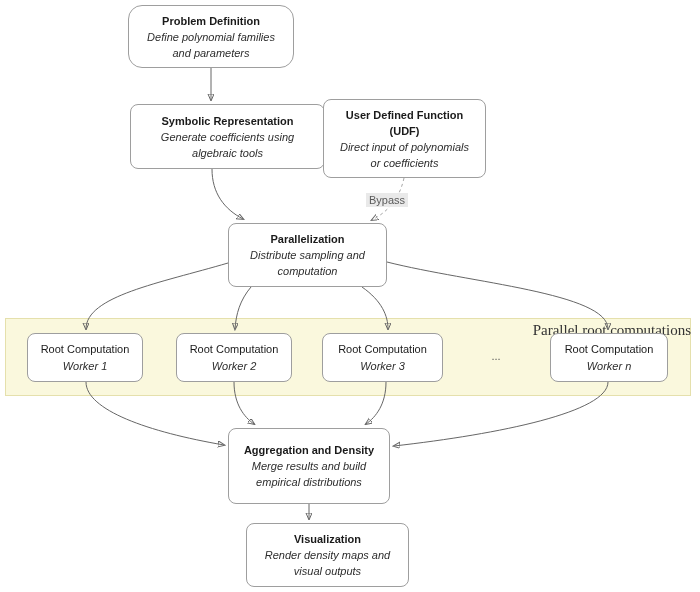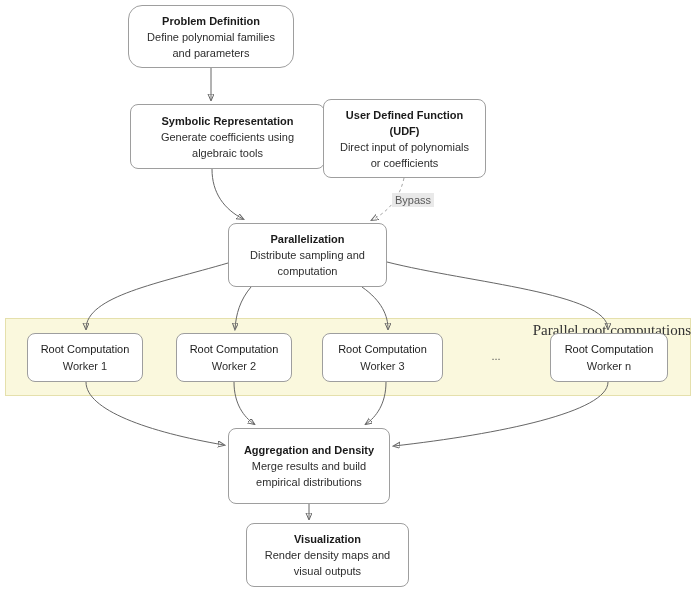--- a/index.html
+++ b/index.html
@@ -26,21 +26,21 @@
     flex-direction: column;
     align-items: center;
     justify-content: center;
     text-align: center;
     font-size: 11px;
     line-height: 16px;
     color: #1f1f1f;
     z-index: 3;
   }
   .node .title { font-weight: bold; color: #1a1a1a; }
-  .node .sub   { color: #2d2d2d; }
+  .node .sub   { font-style: italic; color: #2d2d2d; }
   .node.worker .title { font-weight: normal; }
   .node.worker { line-height: 17px; }
 
   
   .band {
     position: absolute;
     left: 5px;
     top: 318px;
     width: 686px;
     height: 78px;
@@ -81,21 +81,21 @@
     fill: none;
     stroke: #666666;
     stroke-width: 1;
   }
   svg.edges path.dashed {
     stroke: #a6a6a6;
     stroke-dasharray: 3,3;
   }
   .bypass {
     position: absolute;
-    left: 392px;
+    left: 366px;
     top: 193px;
     padding: 1px 3px;
     background: #e9e9e9;
     font-size: 11px;
     color: #5a5a5a;
     z-index: 3;
   }
   
   .n-problem       { left: 128px; top: 5px;   width: 166px; height: 63px; border-radius: 14px; }
   .n-symbolic      { left: 130px; top: 104px; width: 195px; height: 65px; }

